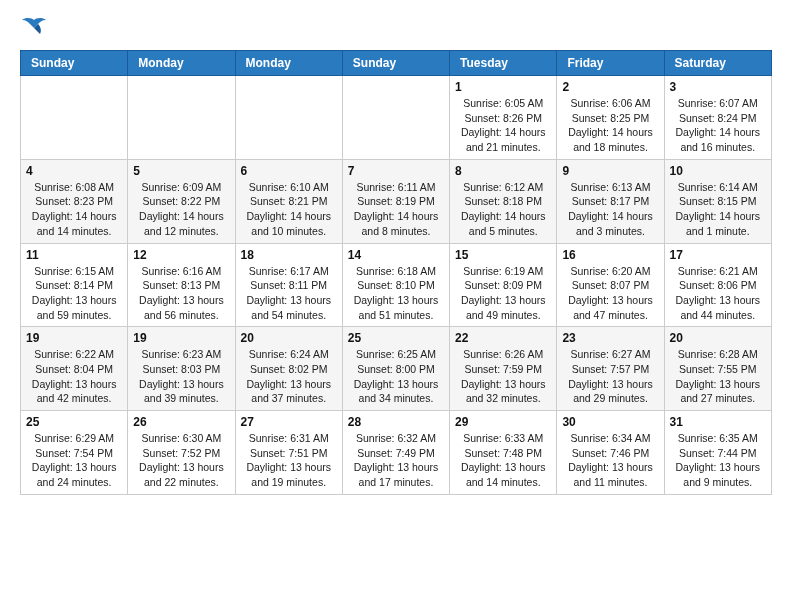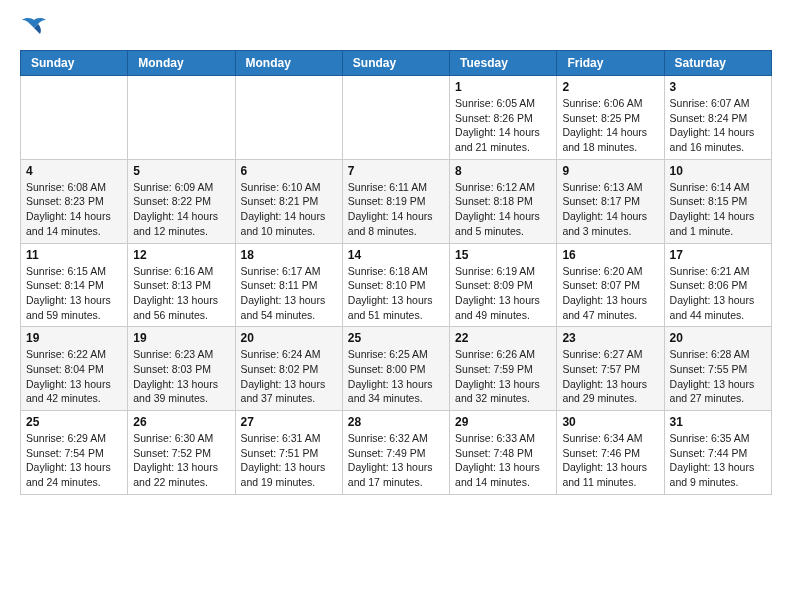--- a/index.html
+++ b/index.html
@@ -74,20 +74,21 @@
     .day-number {
       font-weight: bold;
       font-size: 12px;
       margin-bottom: 2px;
       color: #111;
     }
     .day-info {
       font-size: 10.5px;
       color: #222;
       line-height: 1.4;
+      text-align: center;
     }
     .empty-cell {
       background: #fff !important;
     }
   </style>
 </head>
 <body>
 
 <div class="header-area">
   <div class="logo">

